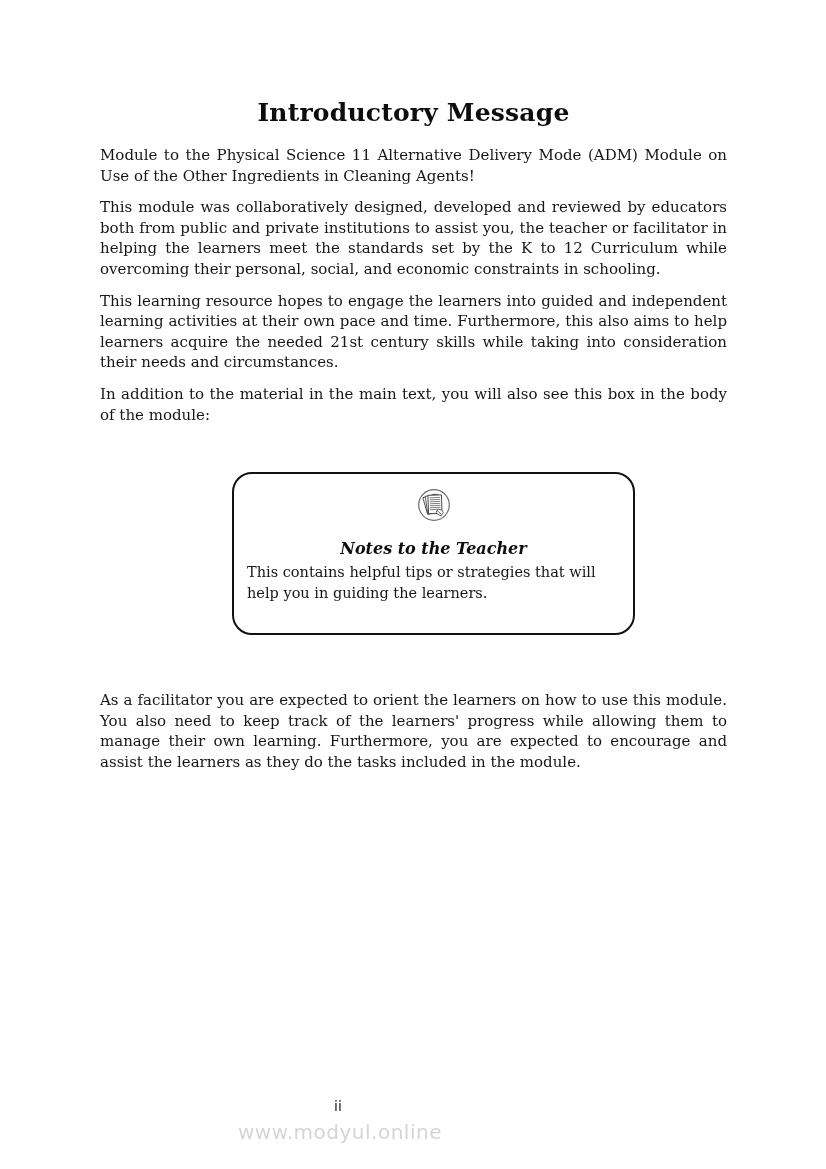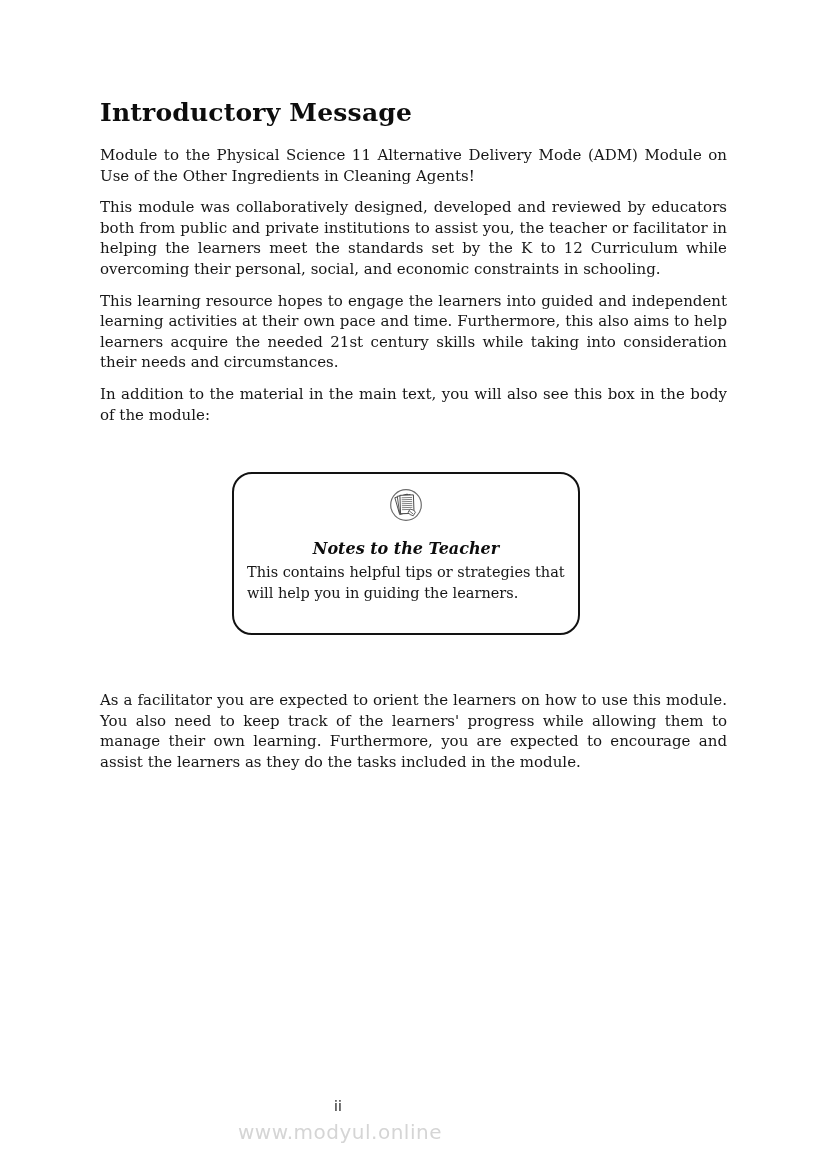--- a/index.html
+++ b/index.html
@@ -20,31 +20,32 @@
     font-family: "DejaVu Serif", "Liberation Serif", serif;
   }
   h1.doc-title {
     font-family: "DejaVu Serif", "Liberation Serif", serif;
     font-size: 25px;
     font-weight: bold;
     line-height: 32px;
     margin: 0 0 16px 0;
     color: #0d0d0d;
     letter-spacing: 0.2px;
+    text-align: center;
   }
   p.para {
     font-size: 15px;
     line-height: 20.6px;
     margin: 0 0 11px 0;
     text-align: justify;
   }
   .u { text-underline-offset: 2px; }
   .note-box {
     box-sizing: border-box;
-    width: 348px;
+    width: 403px;
     height: 163px;
     margin: 47px 0 55px 132px;
     border: 2px solid #121212;
     border-radius: 20px;
     padding: 13px 13px 4px 13px;
     background: #ffffff;
   }
   .note-icon-wrap { text-align: center; height: 36px; }
   .note-icon-wrap svg { width: 36px; height: 36px; display: inline-block; }
   .note-title {

